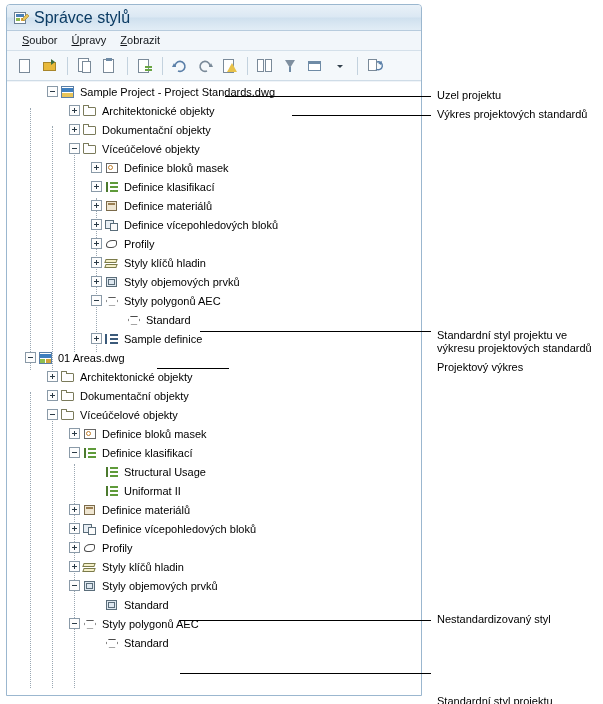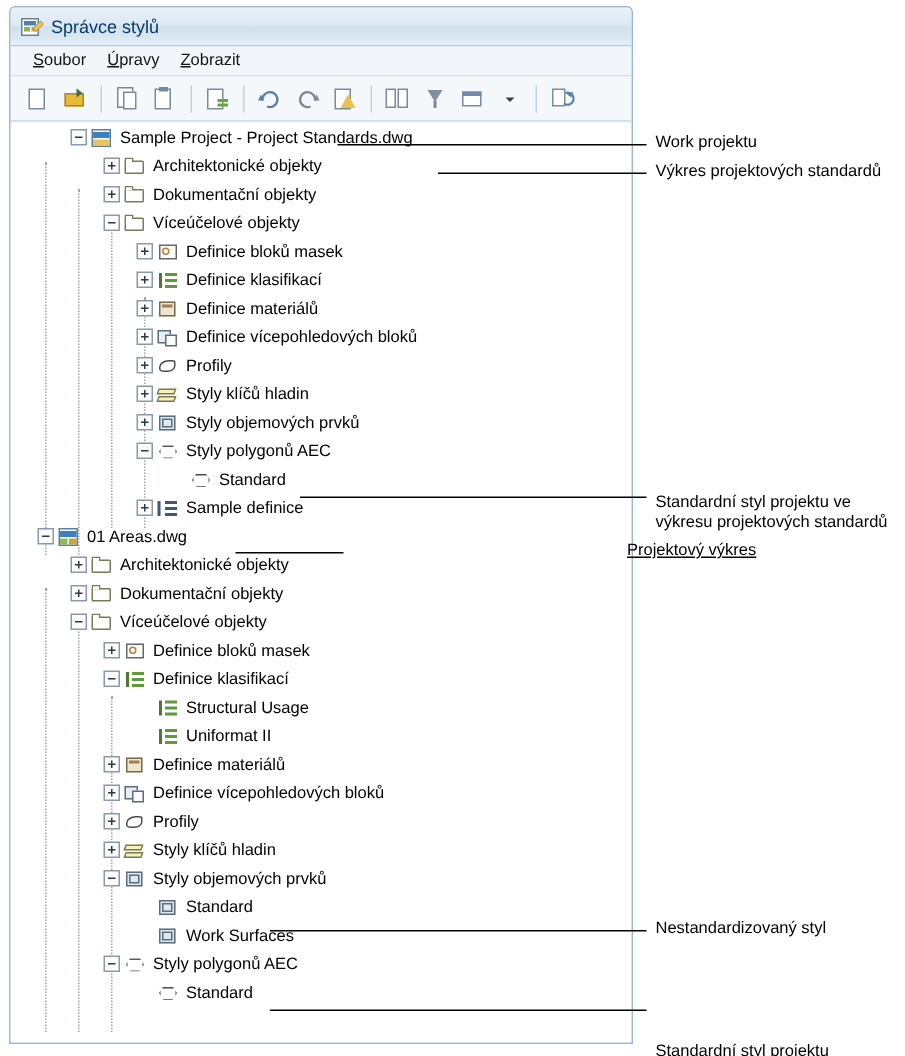--- a/index.html
+++ b/index.html
@@ -33,21 +33,21 @@
   .titlebar {
     height: 26px;
     background: linear-gradient(to bottom, #e9f1f8 0%, #dbe8f3 48%, #cfe0ee 52%, #e2edf6 100%);
     border-bottom: 1px solid #b7cbdd;
     display: flex;
     align-items: center;
     padding: 0 6px;
     box-sizing: border-box;
   }
   .titlebar .ttl {
-    font-size: 12px;
+    font-size: 16px;
     color: #0b3b63;
     margin-left: 5px;
     white-space: nowrap;
   }
   .app-icon {
     width: 16px; height: 16px;
     position: relative;
     flex: none;
   }
 
@@ -643,51 +643,46 @@
       <span class="lbl">Styly objemových prvků</span>
     </div>
 
 
     <div class="row" style="padding-left:84px;">
       <span class="exp none"></span>
       <span class="ic ic-mass"></span>
       <span class="lbl">Standard</span>
     </div>
 
-    <div class="row" style="padding-left:84px;">
-      <span class="exp none"></span>
-      <span class="ic ic-mass"></span>
-      <span class="lbl">Work Surfaces</span>
-    </div>
 
     <div class="row" style="padding-left:62px;">
       <span class="exp"></span>
       <span class="ic ic-poly"></span>
       <span class="lbl">Styly polygonů AEC</span>
     </div>
 
     <div class="row" style="padding-left:84px;">
       <span class="exp none"></span>
       <span class="ic ic-style"></span>
       <span class="lbl">Standard</span>
     </div>
 
   </div>
 </div>
 
 <div class="leader" style="left:225px; top:96px; width:206px;"></div>
-<div class="anno" style="left:437px; top:89px;">Work projektu</div>
+<div class="anno" style="left:437px; top:89px;">Uzel projektu</div>
 
 <div class="leader" style="left:292px; top:115px; width:139px;"></div>
 <div class="anno" style="left:437px; top:108px;">Výkres projektových standardů</div>
 
 <div class="leader" style="left:200px; top:331px; width:231px;"></div>
 <div class="anno" style="left:437px; top:317px;margin-top:12px;">Standardní styl projektu ve
 výkresu projektových standardů</div>
 
 <div class="leader" style="left:157px; top:368px; width:72px;"></div>
-<div class="anno" style="left:418px; top:361px;text-decoration:underline;">Projektový výkres</div>
+<div class="anno" style="left:437px; top:361px;">Projektový výkres</div>
 
 <div class="leader" style="left:180px; top:620px; width:251px;"></div>
 <div class="anno" style="left:437px; top:613px;">Nestandardizovaný styl</div>
 
 <div class="leader" style="left:180px; top:673px; width:251px;"></div>
 <div class="anno" style="left:437px; top:695px;">Standardní styl projektu</div>
 
 </body></html>

